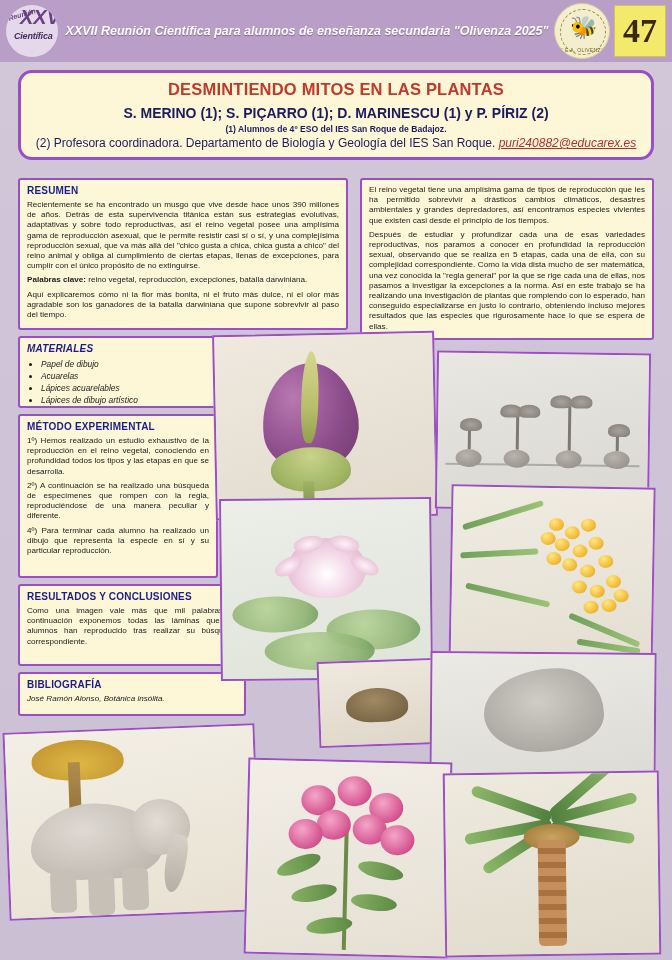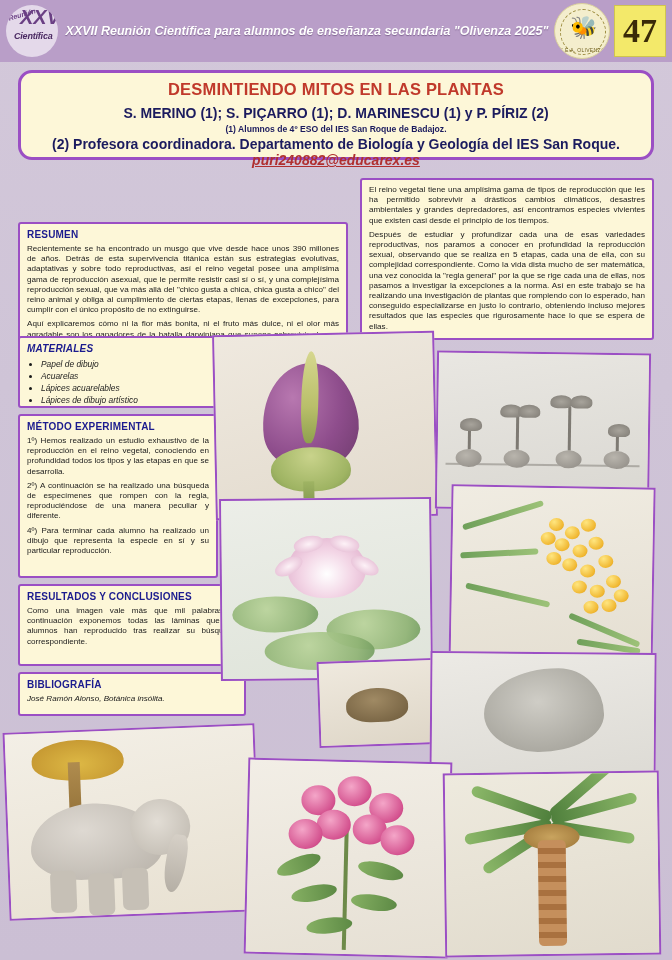--- a/index.html
+++ b/index.html
@@ -107,21 +107,21 @@
     margin-bottom: 6px;
   }
   .authors {
     font-size: 14px; font-weight: bold; color:#1b1b5e;
     margin-bottom: 3px;
   }
   .affil1 {
     font-size: 8.6px; font-weight: bold; color:#1b1b5e; margin-bottom: 2px;
   }
   .affil2 {
-    font-size: 14px; font-weight: bold; color:#1b1b5e;
+    font-size: 12px; font-weight: normal; color:#1b1b5e;
   }
   .affil2 a, .mail {
     color:#b03030; text-decoration: underline; font-style: italic;
   }
 
   
   .panel {
     position: absolute;
     background: #fdf7d8;
     border: 2.5px solid #9b4fc4;
@@ -146,21 +146,21 @@
   .panel .kw { font-weight: bold; }
   .panel ul {
     margin: 2px 0 0 0; padding-left: 14px;
   }
   .panel li {
     font-size: 8.4px; line-height: 12px; color:#1a1a1a;
   }
   .biblio-txt { font-style: italic; font-size: 8.2px; }
   .biblio-txt .it { font-style: italic; }
 
-  #p-resumen { left: 18px; top: 178px; width: 330px; height: 152px; margin-top: 44px; }
+  #p-resumen { left: 18px; top: 178px; width: 330px; height: 152px; }
   #p-intro   { left: 360px; top: 178px; width: 294px; height: 162px; }
   #p-materiales { left: 18px; top: 336px; width: 200px; height: 72px; font-style: italic; }
   #p-metodo  { left: 18px; top: 414px; width: 200px; height: 164px; }
   #p-result  { left: 18px; top: 584px; width: 228px; height: 82px; }
   #p-biblio  { left: 18px; top: 672px; width: 228px; height: 44px; }
 
   
   .photo {
     position: absolute;
     border: 2.5px solid #9b4fc4;
@@ -365,24 +365,24 @@
     <div class="affil1">(1) Alumnos de 4º ESO del IES San Roque de Badajoz.</div>
     <div class="affil2">
       <span>(2) Profesora coordinadora.  Departamento de Biología y Geología  del IES San Roque.</span>
       <span class="mail">puri240882@educarex.es</span>
     </div>
   </div>
 
   <div class="panel" id="p-resumen">
     <h3>RESUMEN</h3>
     <p>Recientemente se ha encontrado un musgo que vive desde hace unos 390 millones de años. Detrás de esta supervivencia titánica están sus estrategias evolutivas, adaptativas y sobre todo reproductivas, así el reino vegetal posee una amplísima gama de reproducción asexual, que le permite resistir casi sí o sí, y una complejísima reproducción sexual, que va más allá del "chico gusta a chica, chica gusta a chico" del reino animal y obliga al cumplimiento de ciertas etapas, llenas de excepciones, para cumplir con el único propósito de no extinguirse.</p>
-    <p>Aquí explicaremos cómo ni la flor más bonita, ni el fruto más dulce, ni el olor más agradable son los ganadores de la batalla darwiniana que supone sobrevivir al paso del tiempo.</p>
     <p>
       <span class="kw">Palabras clave:</span><span> reino vegetal, reproducción, excepciones, batalla darwiniana.</span>
     </p>
+    <p>Aquí explicaremos cómo ni la flor más bonita, ni el fruto más dulce, ni el olor más agradable son los ganadores de la batalla darwiniana que supone sobrevivir al paso del tiempo.</p>
   </div>
 
   <div class="panel" id="p-intro">
     <p>El reino vegetal tiene una amplísima gama de tipos de reproducción que les ha permitido sobrevivir a drásticos cambios climáticos, desastres ambientales y grandes depredadores, así encontramos especies vivientes que existen casi desde el principio de los tiempos.</p>
     <p>Después de estudiar y profundizar cada una de esas variedades reproductivas, nos paramos a conocer en profundidad la reproducción sexual, observando que se realiza en 5 etapas, cada una de ella, con su complejidad correspondiente. Como la vida dista mucho de ser matemática, una vez conocida la "regla general" por la que se rige cada una de ellas, nos pasamos a investigar la excepciones a la norma. Así en este trabajo se ha realizando una investigación de plantas que rompiendo con lo esperado, han conseguido especializarse en justo lo contrario, obteniendo incluso mejores resultados que las especies que rigurosamente hace lo que se espera de ellas.</p>
   </div>
 
   <div class="panel" id="p-materiales">
     <h3>MATERIALES</h3>
     <ul>

